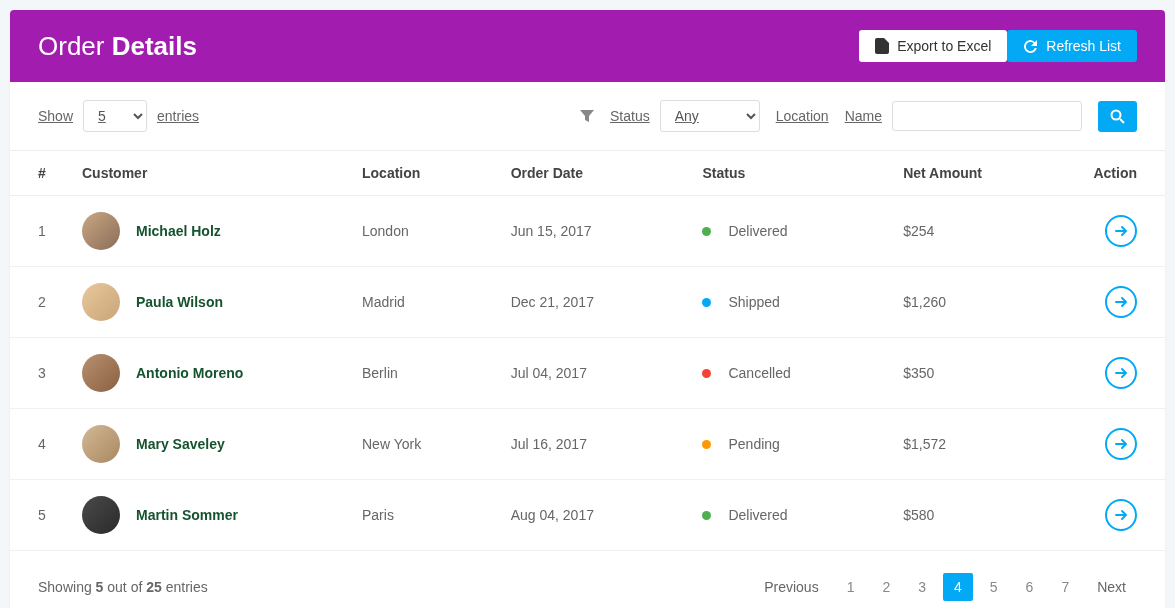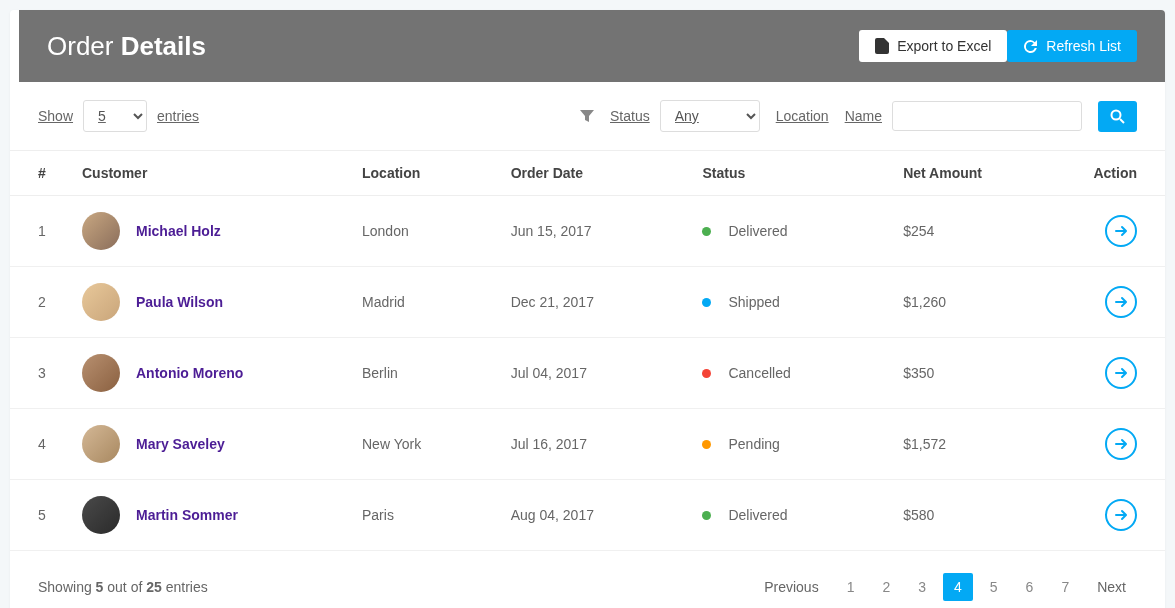--- a/index.html
+++ b/index.html
@@ -1,18 +1,18 @@
 <!DOCTYPE html>
 <html><head>
 <meta charset="utf-8">
 <style>
 *{box-sizing:border-box;margin:0;padding:0;}
 body{background:#f4f7f9;font-family:'Segoe UI',Arial,sans-serif;color:#555;padding:10px;}
 .card{background:#fff;border-radius:4px;overflow:hidden;box-shadow:0 1px 3px rgba(0,0,0,0.05);max-width:1155px;margin:0 auto;}
-.header{background:#737373;color:#fff;padding:20px 28px;display:flex;align-items:center;justify-content:space-between;margin-left:9px;}
+.header{background:#a21caf;color:#fff;padding:20px 28px;display:flex;align-items:center;justify-content:space-between;}
 .title{font-size:26px;font-weight:300;}
 .title b{font-weight:600;}
 .header-actions{display:flex;}
 .btn{display:inline-flex;align-items:center;gap:8px;padding:8px 16px;border-radius:3px;font-size:14px;cursor:pointer;border:none;}
 .btn-white{background:#fff;color:#333;}
 .btn-blue{background:#03a9f4;color:#fff;text-align:right;}
 .filters{display:flex;align-items:center;padding:18px 28px;border-bottom:1px solid #eee;gap:16px;}
 .filter-group{display:flex;align-items:center;gap:10px;font-size:14px;color:#666;text-decoration:underline;}
 select,input[type=text]{border:1px solid #ddd;border-radius:3px;padding:6px 10px;font-size:14px;color:#555;background:#fff;}
 select{padding-right:24px;appearance:auto;}
@@ -25,21 +25,21 @@
 thead th:last-child{padding-right:28px;text-align:right;}
 tbody td{padding:16px 12px;border-bottom:1px solid #f0f0f0;font-size:14px;color:#666;vertical-align:middle;}
 tbody td:first-child{padding-left:28px;}
 tbody td:last-child{padding-right:28px;text-align:right;}
 .customer-cell{display:flex;align-items:center;gap:16px;}
 .avatar{width:38px;height:38px;border-radius:50%;background:linear-gradient(135deg,#c9a882,#8a6d5a);display:inline-block;flex-shrink:0;}
 .avatar.a2{background:linear-gradient(135deg,#e8c89a,#c9a57a);}
 .avatar.a3{background:linear-gradient(135deg,#b89070,#8a6040);}
 .avatar.a4{background:linear-gradient(135deg,#d4b896,#a88860);}
 .avatar.a5{background:linear-gradient(135deg,#4a4a4a,#2a2a2a);}
-.customer-name{color:#4c1d95;font-weight:600;}
+.customer-name{color:#14532d;font-weight:600;}
 .status{display:flex;align-items:center;gap:17px;}
 .dot{width:9px;height:9px;border-radius:50%;display:inline-block;}
 .action-btn{width:32px;height:32px;border:2px solid #03a9f4;border-radius:50%;display:inline-flex;align-items:center;justify-content:center;color:#03a9f4;cursor:pointer;background:#fff;}
 .footer{display:flex;align-items:center;justify-content:space-between;padding:22px 28px;font-size:14px;color:#666;}
 .pagination{display:flex;align-items:center;gap:6px;}
 .page{padding:6px 11px;color:#888;cursor:pointer;border-radius:2px;font-size:14px;text-align:center;}
 .page.active{background:#03a9f4;color:#fff;}
 .page.nav{color:#666;}
 svg{display:block;}
 </style>

